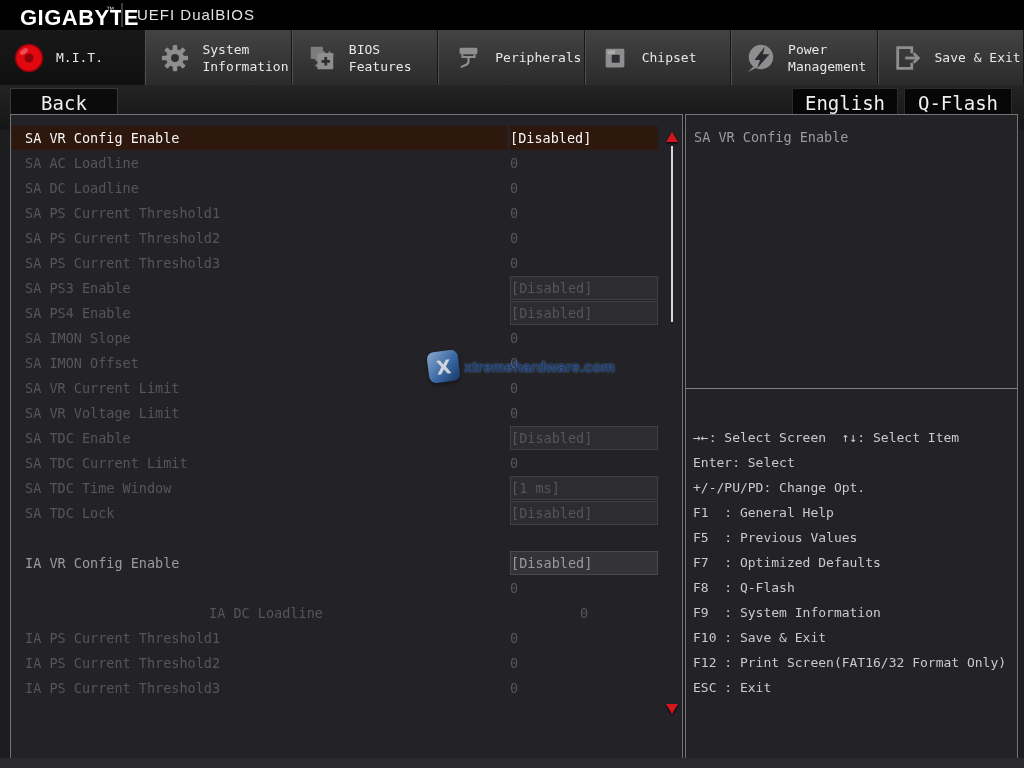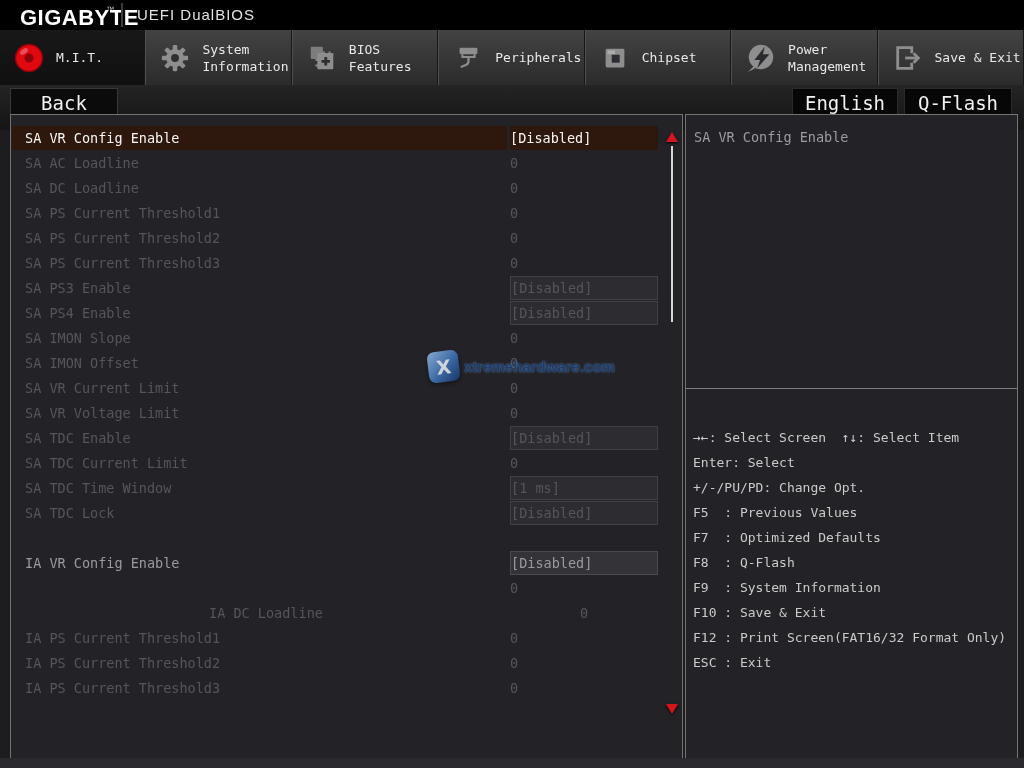--- a/index.html
+++ b/index.html
@@ -287,20 +287,21 @@
     </div>
   </div>
 
   <div class="panel right-panel">
     <div class="help-title">SA VR Config Enable</div>
     <div class="help-divider"></div>
     <div class="help-keys">
         <div class="key-line">→←: Select Screen  ↑↓: Select Item</div>
         <div class="key-line">Enter: Select</div>
         <div class="key-line">+/-/PU/PD: Change Opt.</div>
+        <div class="key-line">F1  : General Help</div>
         <div class="key-line">F5  : Previous Values</div>
         <div class="key-line">F7  : Optimized Defaults</div>
         <div class="key-line">F8  : Q-Flash</div>
         <div class="key-line">F9  : System Information</div>
         <div class="key-line">F10 : Save &amp; Exit</div>
         <div class="key-line">F12 : Print Screen(FAT16/32 Format Only)</div>
         <div class="key-line">ESC : Exit</div>
       </div>
   </div>
 

